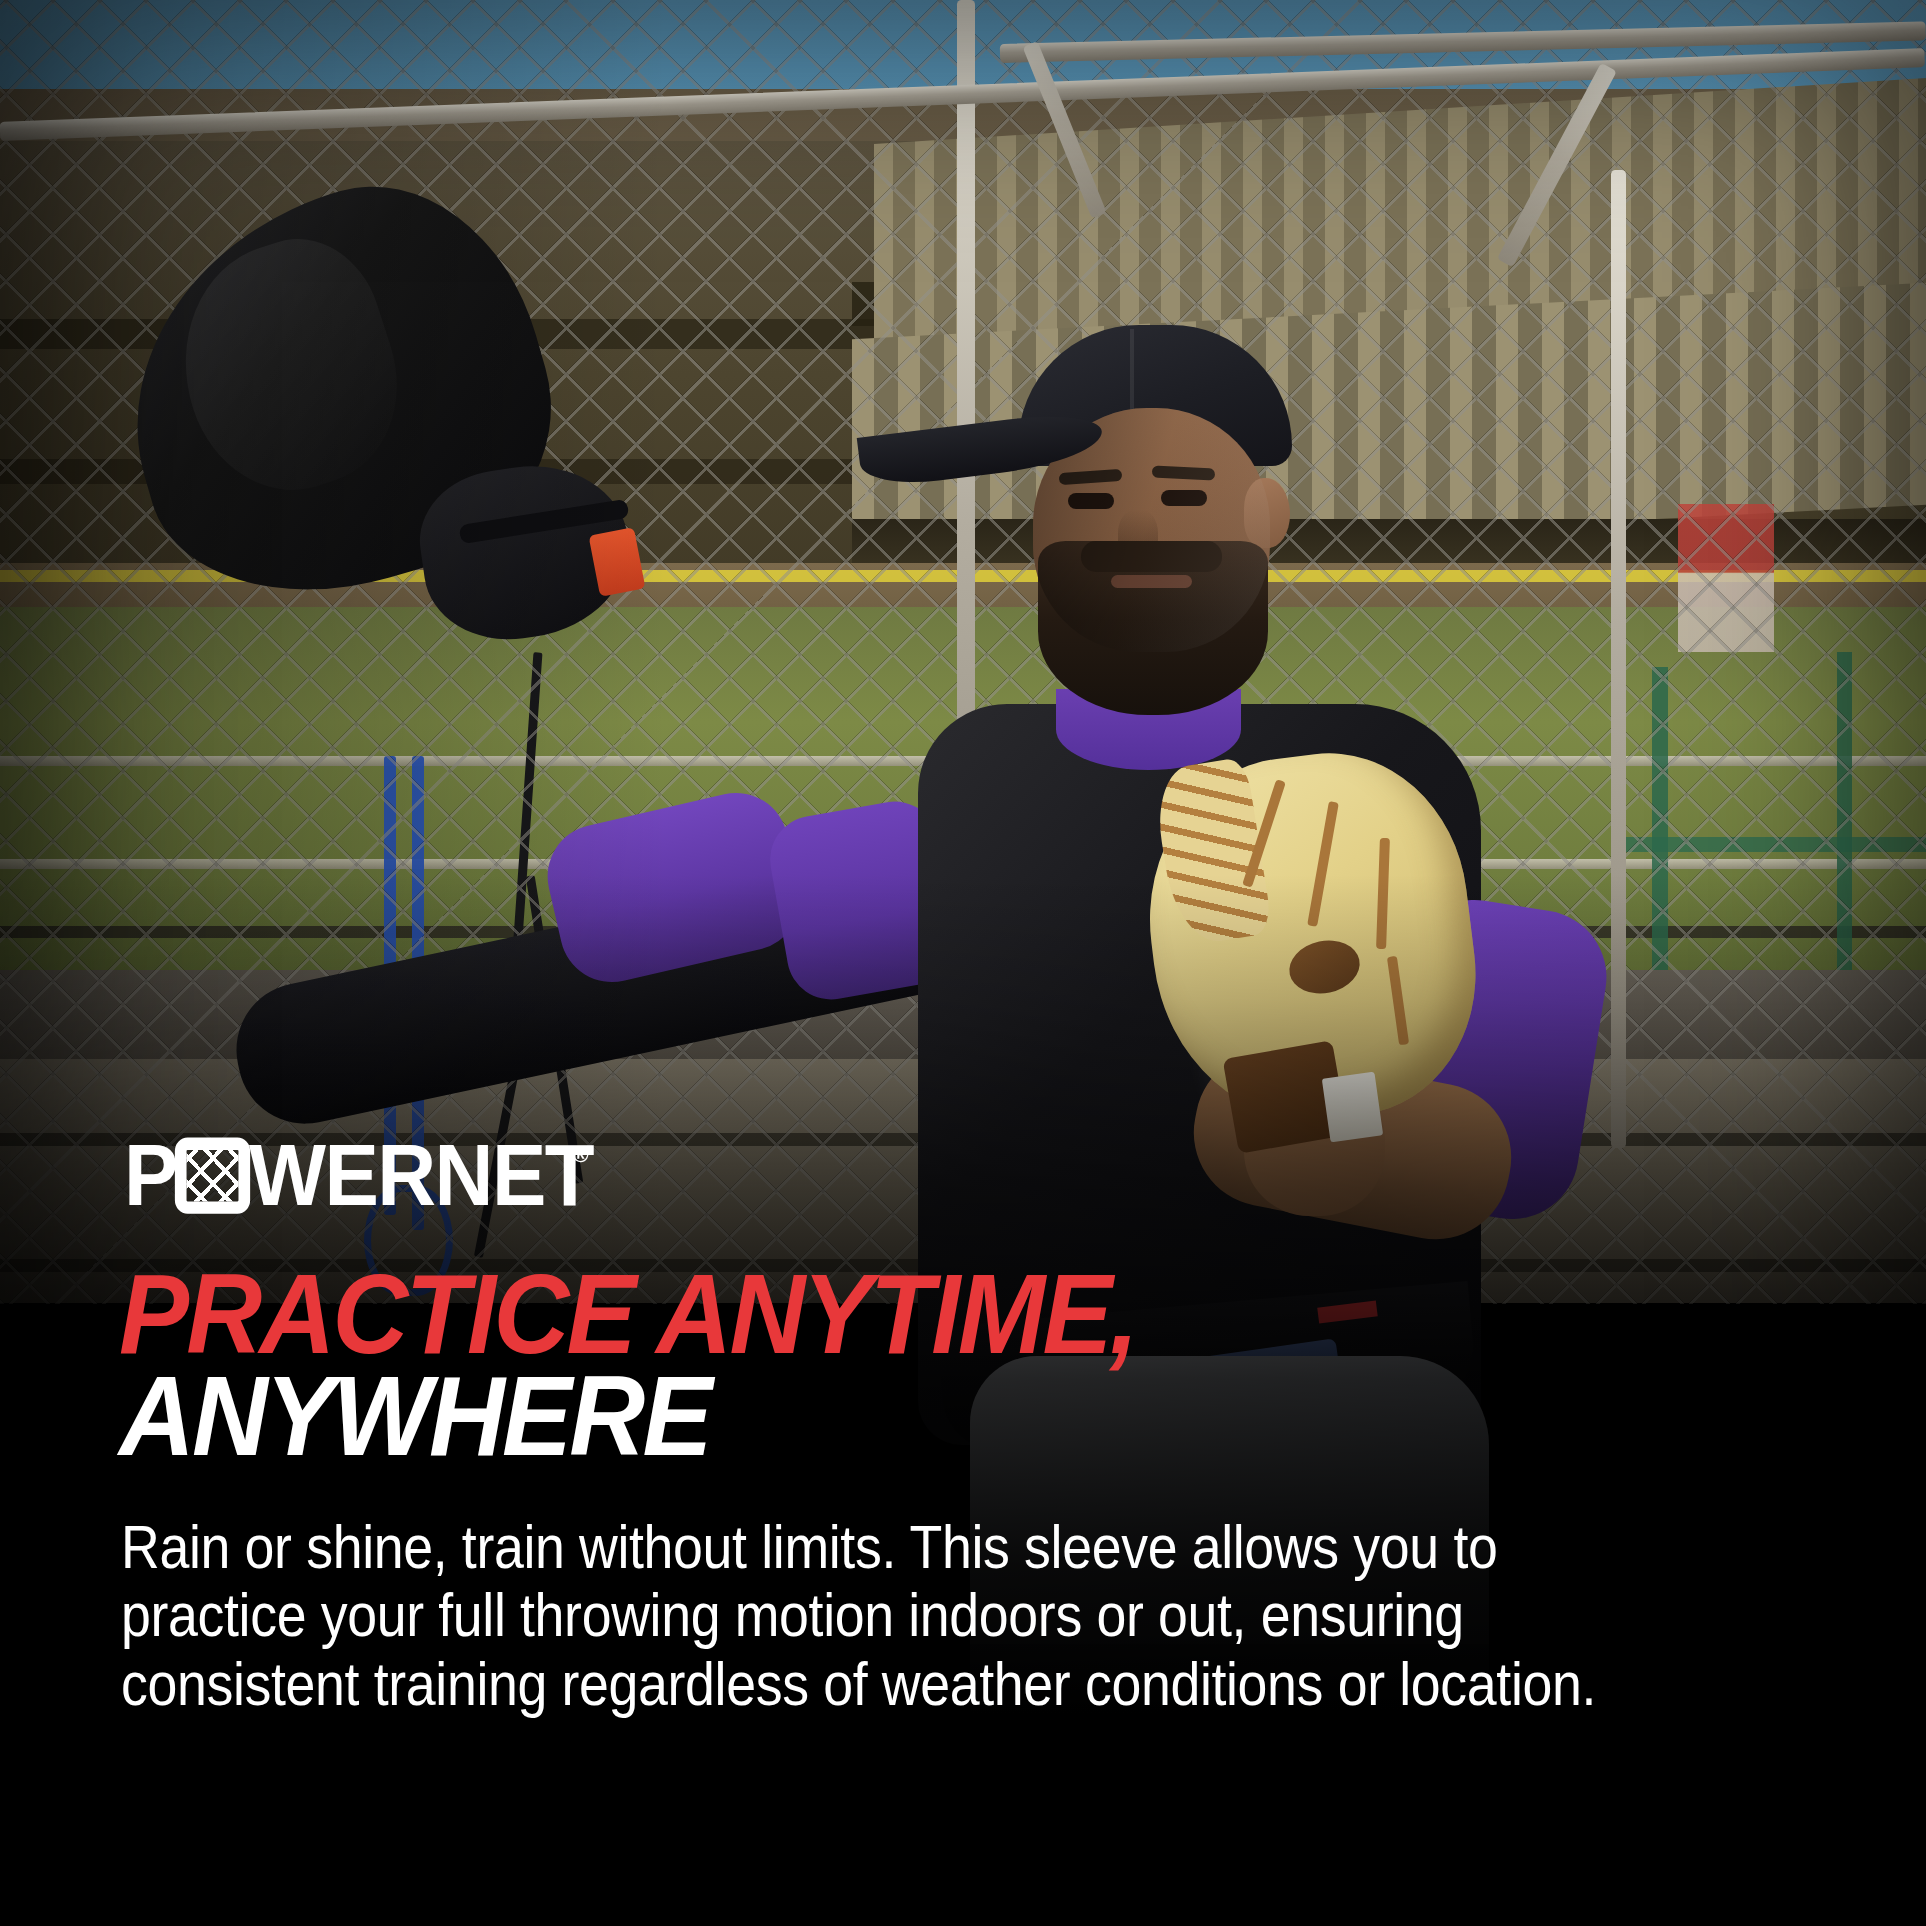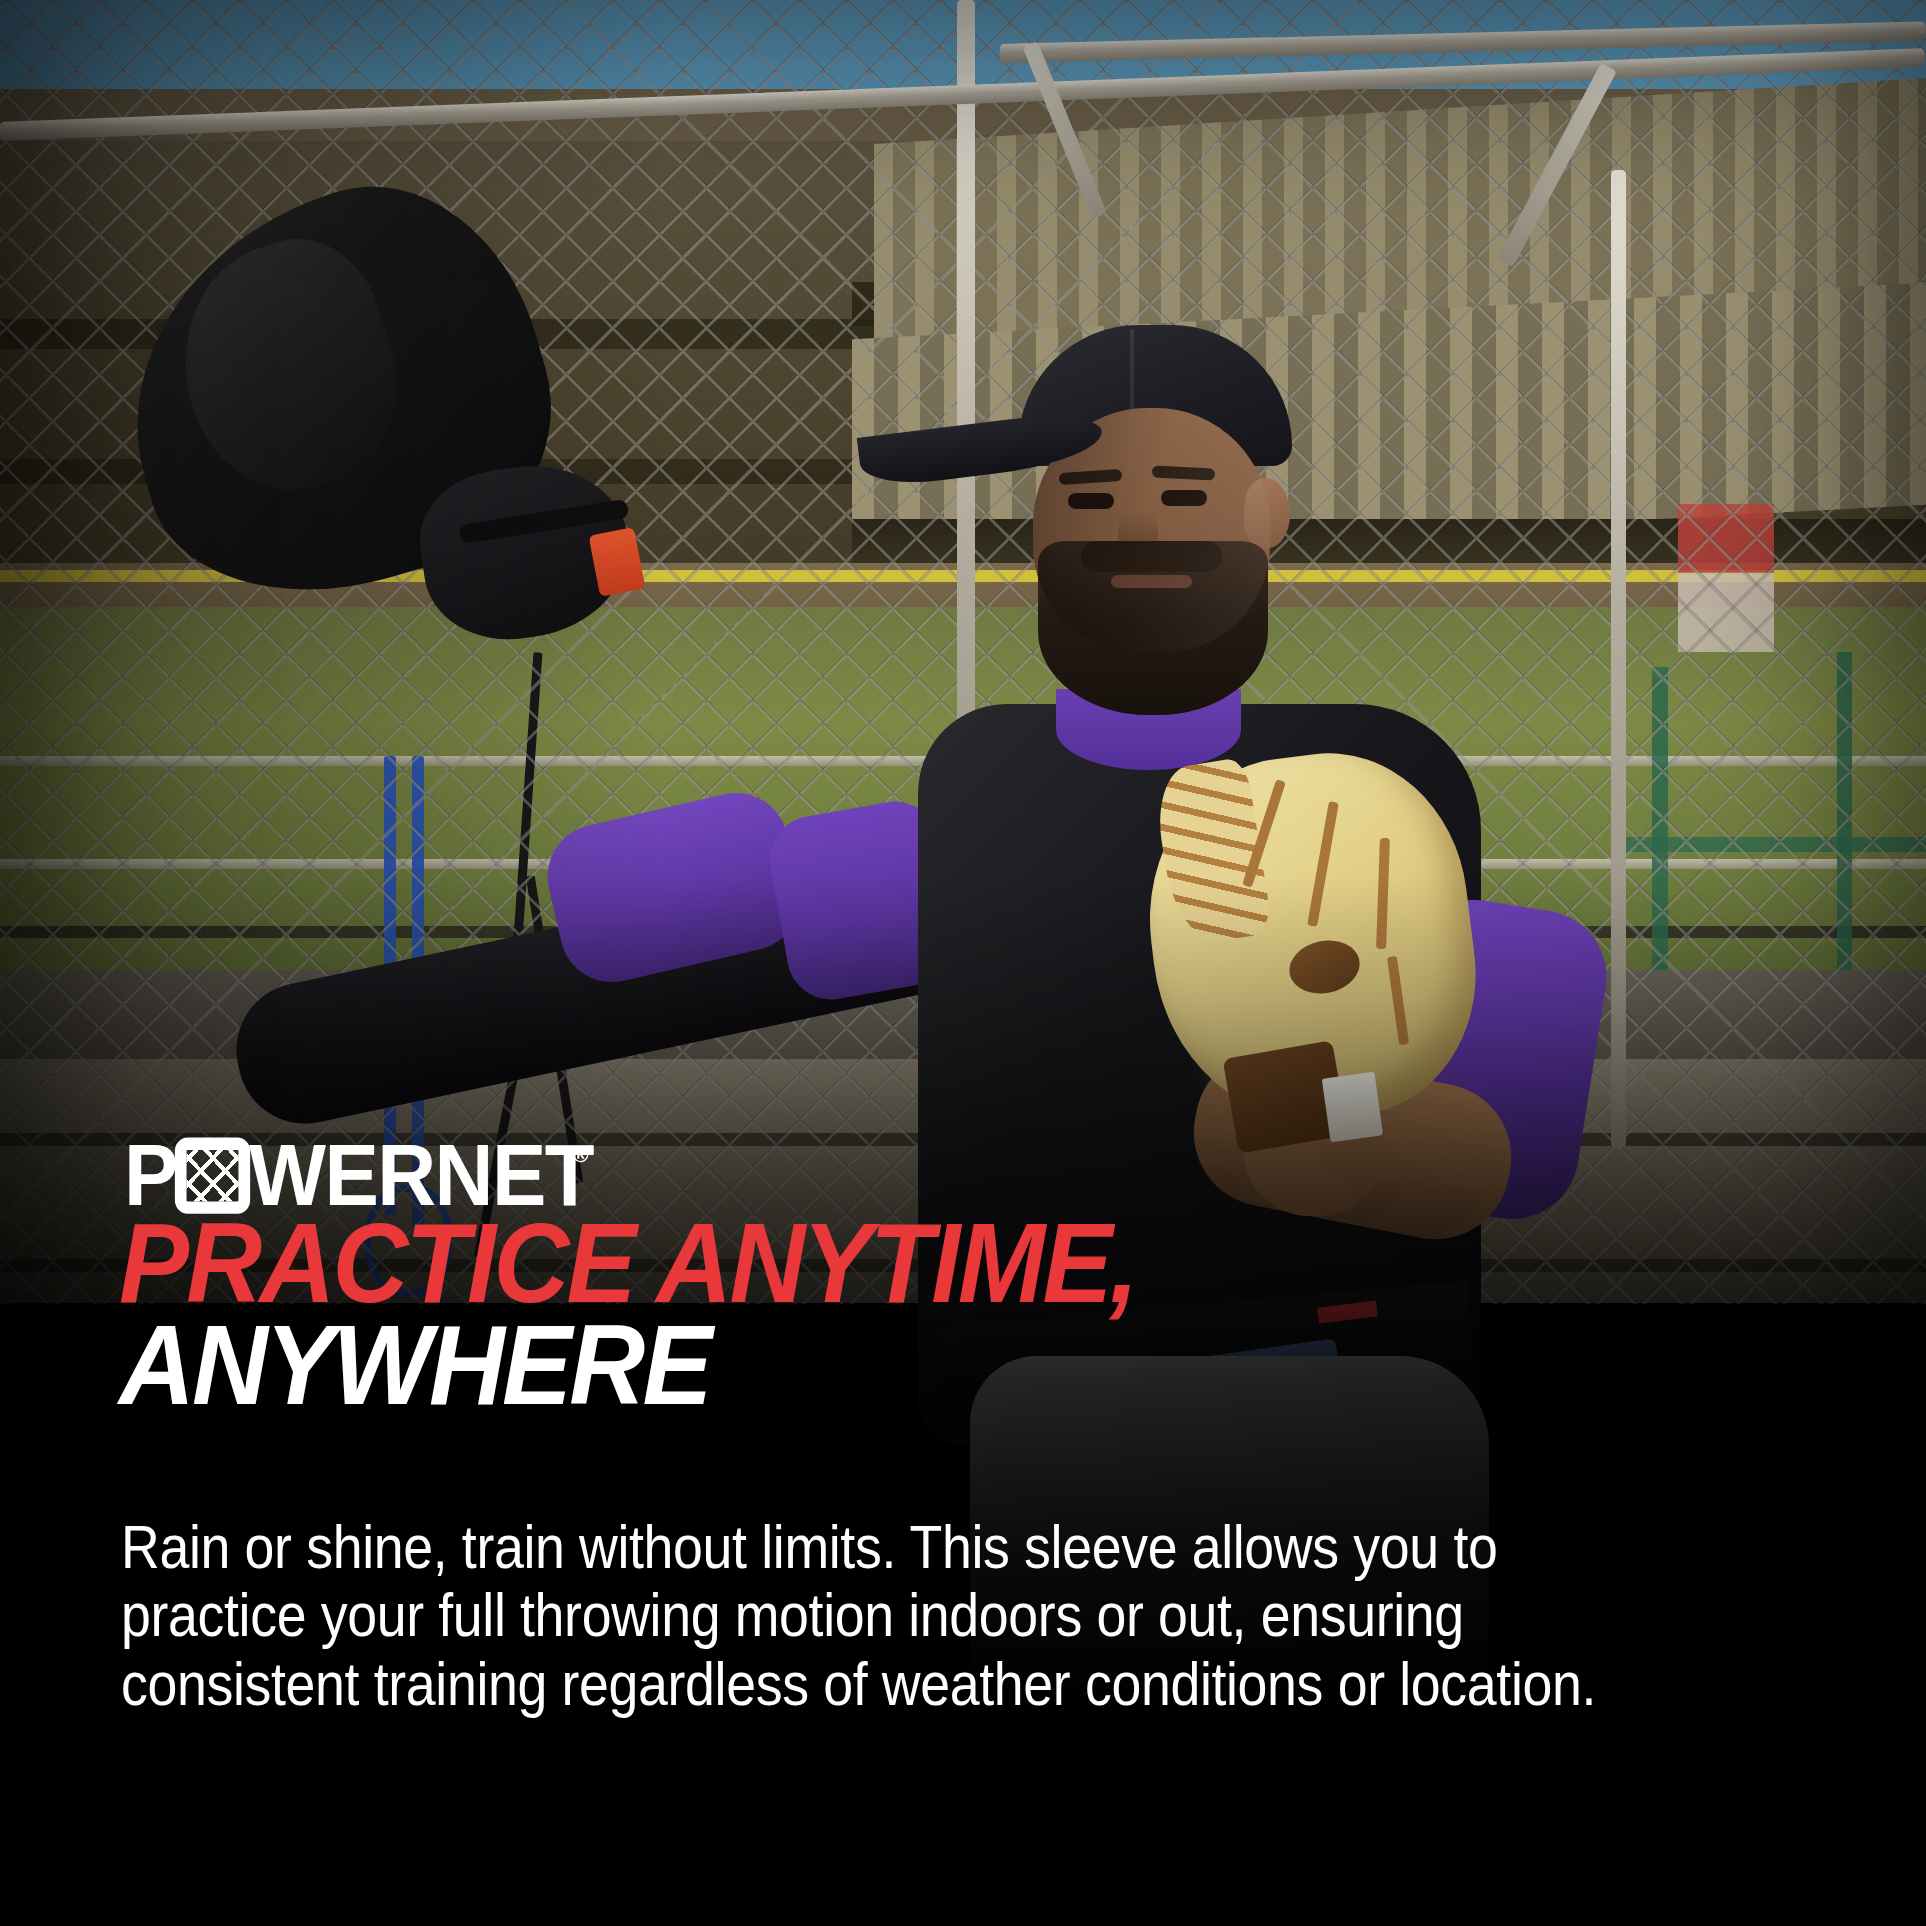--- a/index.html
+++ b/index.html
@@ -227,21 +227,21 @@
     vertical-align:middle;overflow:hidden;box-sizing:border-box;
   }
   .logo-o .net{position:absolute;inset:-4.4px;
     background:
       repeating-linear-gradient(45deg,#fff 0px,#fff 3.7px,transparent 3.7px,transparent 16.3px),
       repeating-linear-gradient(-45deg,#fff 0px,#fff 3.7px,transparent 3.7px,transparent 16.3px);}
   .logo-reg{font-size:22px;font-weight:700;color:#fff;margin-left:6px;margin-top:10.4px;
     font-family:"Liberation Sans", sans-serif;}
 
   
-  .headline{position:absolute;left:119px;top:1215px;width:1734px;}
+  .headline{position:absolute;left:119px;top:1266px;width:1734px;}
   .hl-line{
     font-family:"Liberation Sans", sans-serif;
     font-weight:700;
     font-style:italic;
     line-height:.86;
     letter-spacing:-3px;
     text-transform:uppercase;
     white-space:nowrap;
     transform:scaleX(.93);
     transform-origin:left center;

